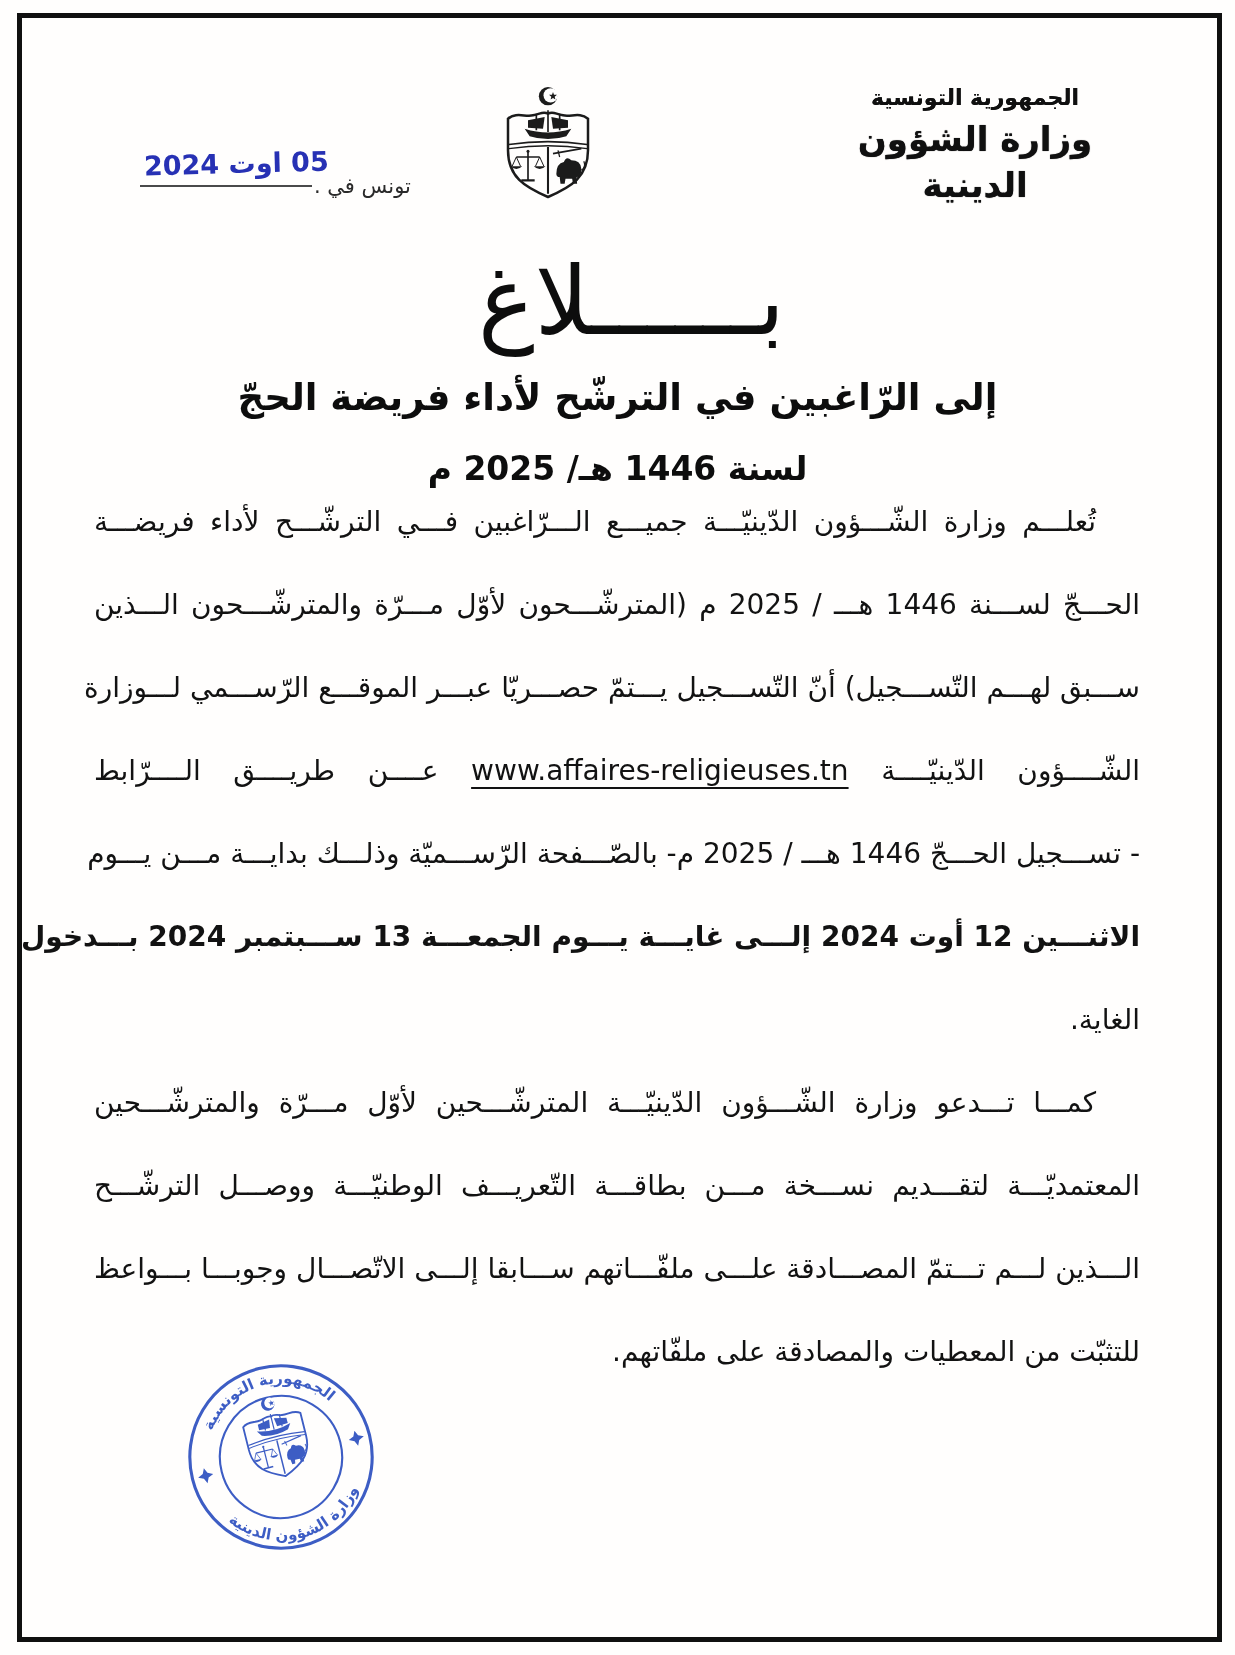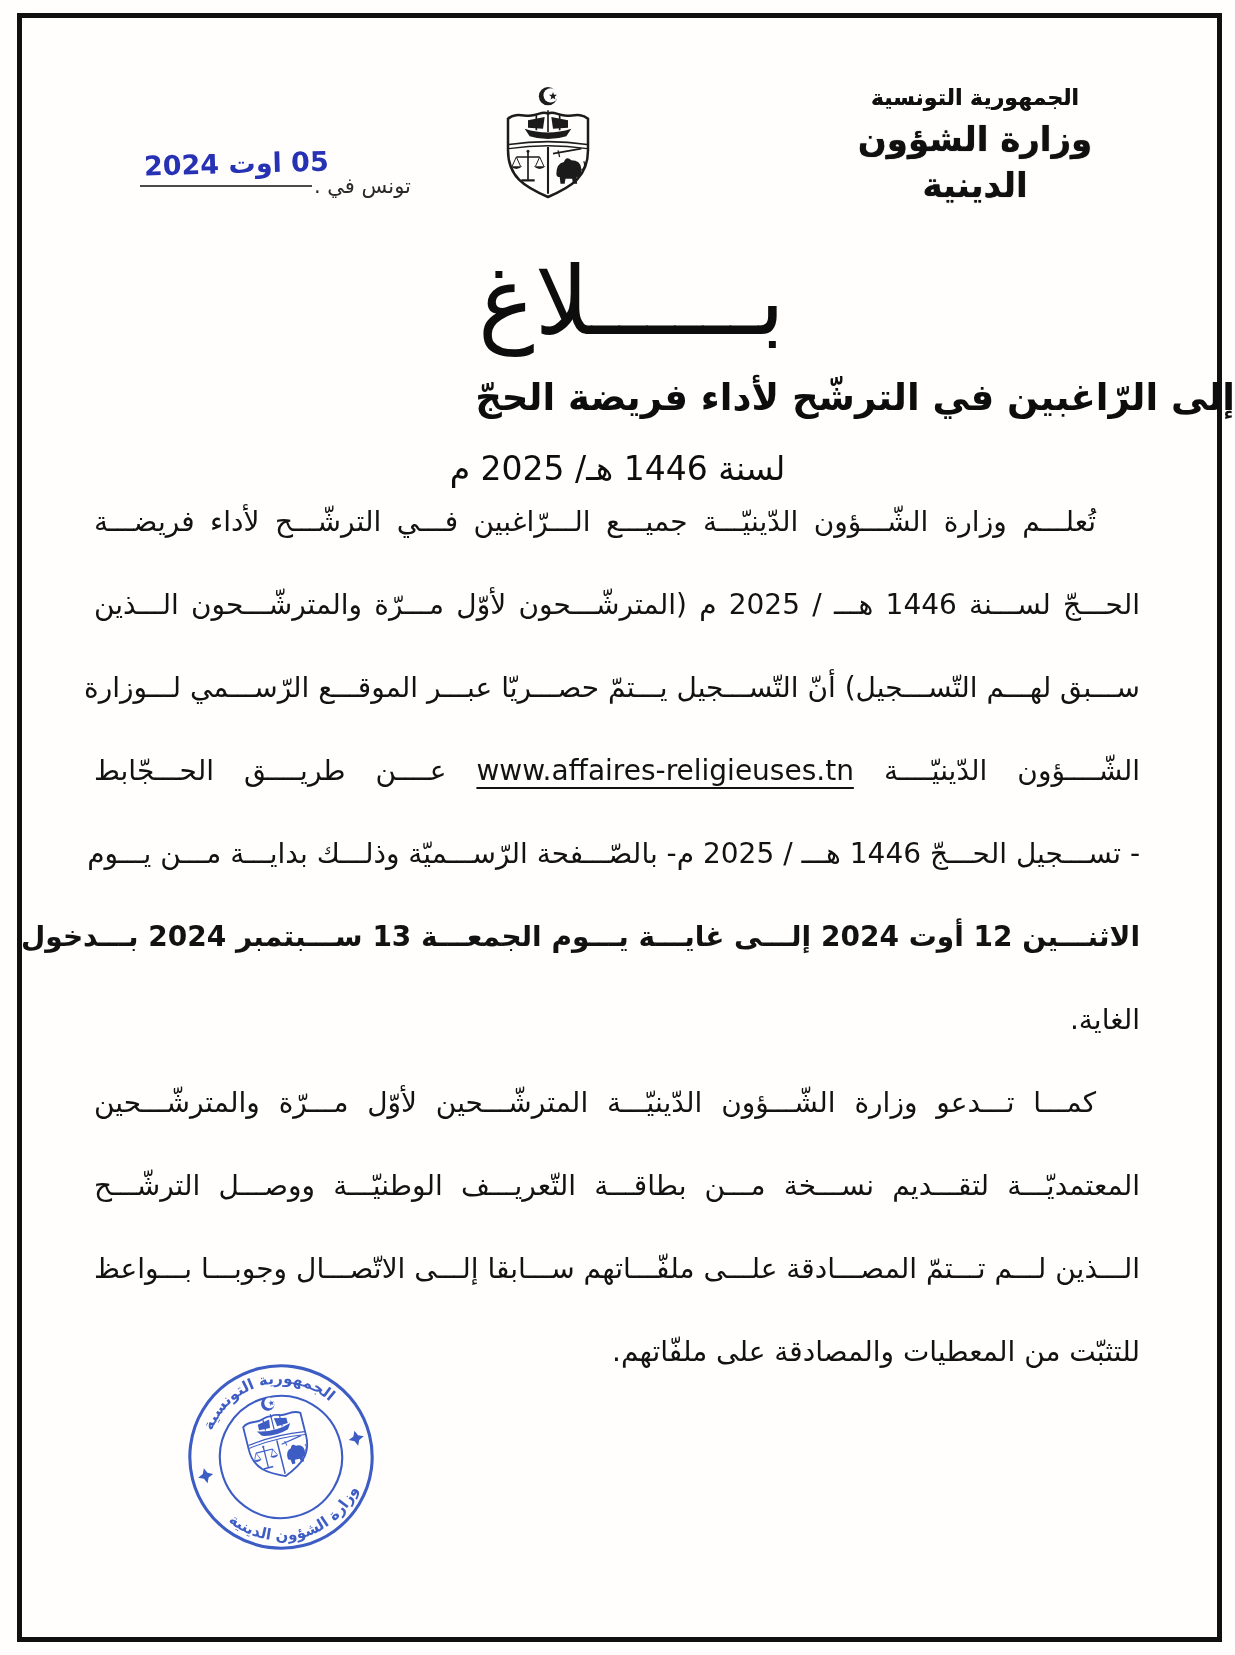--- a/index.html
+++ b/index.html
@@ -21,24 +21,24 @@
 
   .emblem-top{position:absolute;left:498px;top:76px;width:100px;height:132px;color:#1b1b1b;}
 
   .letterhead{position:absolute;left:820px;top:80px;width:310px;text-align:center;direction:rtl;color:#101010;}
   .letterhead .l1{font-size:22px;font-weight:bold;line-height:36px;text-shadow:0 0 0.6px #101010;}
   .letterhead .l2{font-size:34px;font-weight:bold;line-height:46px;text-shadow:0 0 0.8px #101010;}
 
   
   .title{position:absolute;left:0;top:228px;width:100%;margin:14px;text-align:center;direction:rtl;
          font-size:95px;font-weight:normal;line-height:118px;color:#0d0d0d;}
-  .subtitle{position:absolute;left:0;top:372px;width:100%;margin:0;text-align:right;direction:rtl;
+  .subtitle{position:absolute;left:0;top:372px;width:100%;margin:0;text-align:center;direction:rtl;
          font-size:37px;font-weight:bold;line-height:52px;color:#0d0d0d;}
   .year-line{position:absolute;left:0;top:446px;width:100%;margin:0;text-align:center;direction:rtl;
-         font-size:33px;font-weight:normal;line-height:46px;color:#0d0d0d;}
+         font-size:33px;font-weight:bold;line-height:46px;color:#0d0d0d;}
 
   
   .body-text{position:absolute;left:94px;right:95px;top:480px;direction:rtl;font-size:28px;color:#121212;}
   .bline{height:83px;line-height:83px;text-align:justify;text-align-last:justify;white-space:nowrap;text-justify:inter-word;}
   .bline.indent{padding-right:44px;}
   .bline.bold{font-weight:bold;}
   .bline.endline{text-align:center;text-align-last:right;}
   .url{direction:ltr;unicode-bidi:isolate;text-decoration:underline;text-decoration-thickness:2px;text-underline-offset:7px;}
 
   
@@ -107,21 +107,21 @@
   <h2 class="subtitle" dir="rtl">إلى الرّاغبين في الترشّح لأداء فريضة الحجّ</h2>
   <h3 class="year-line" dir="rtl">لسنة 1446 هـ/ 2025 م</h3>
 
   <div class="body-text" dir="rtl">
     <div class="bline indent">تُعلـــم وزارة الشّـــؤون الدّينيّـــة جميـــع الـــرّاغبين فـــي الترشّـــح لأداء فريضـــة</div>
     <div class="bline">الحـــجّ لســـنة 1446 هـــ / 2025 م (المترشّـــحون لأوّل مـــرّة والمترشّـــحون الـــذين</div>
     <div class="bline">ســـبق لهـــم التّســـجيل) أنّ التّســـجيل يـــتمّ حصـــريّا عبـــر الموقـــع الرّســـمي لـــوزارة</div>
     <div class="bline">
       <span>الشّــــؤون الدّينيّــــة</span>
       <span class="url">www.affaires-religieuses.tn</span>
-      <span>عــــن طريــــق الحـــجّابط</span>
+      <span>عــــن طريــــق الــــرّابط</span>
     </div>
     <div class="bline">- تســـجيل الحـــجّ 1446 هـــ / 2025 م- بالصّـــفحة الرّســـميّة وذلـــك بدايـــة مـــن يـــوم</div>
     <div class="bline bold">الاثنـــين 12 أوت 2024 إلـــى غايـــة يـــوم الجمعـــة 13 ســـبتمبر 2024 بـــدخول</div>
     <div class="bline endline">الغاية.</div>
     <div class="bline indent">كمـــا تـــدعو وزارة الشّـــؤون الدّينيّـــة المترشّـــحين لأوّل مـــرّة والمترشّـــحين</div>
     <div class="bline">المعتمديّـــة لتقـــديم نســـخة مـــن بطاقـــة التّعريـــف الوطنيّـــة ووصـــل الترشّـــح</div>
     <div class="bline">الـــذين لـــم تـــتمّ المصـــادقة علـــى ملفّـــاتهم ســـابقا إلـــى الاتّصـــال وجوبـــا بـــواعظ</div>
     <div class="bline endline">للتثبّت من المعطيات والمصادقة على ملفّاتهم.</div>
   </div>
 

